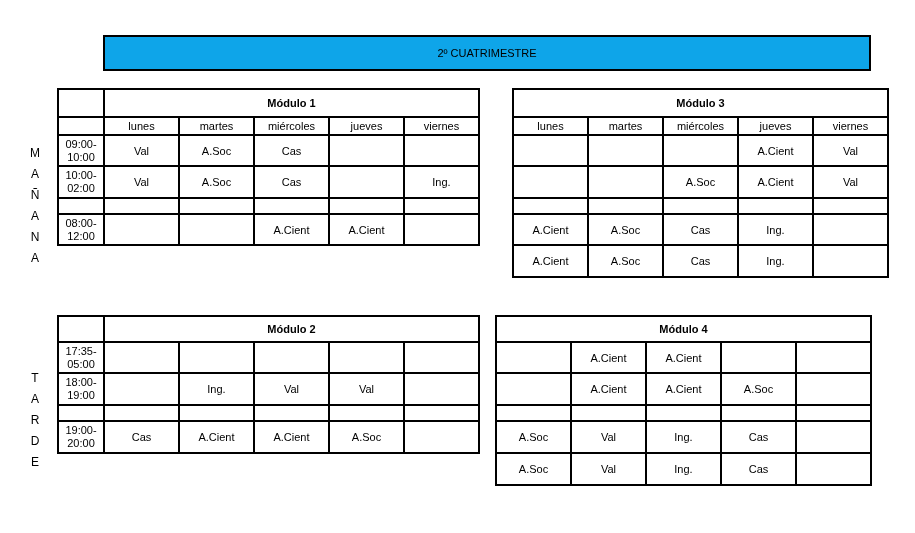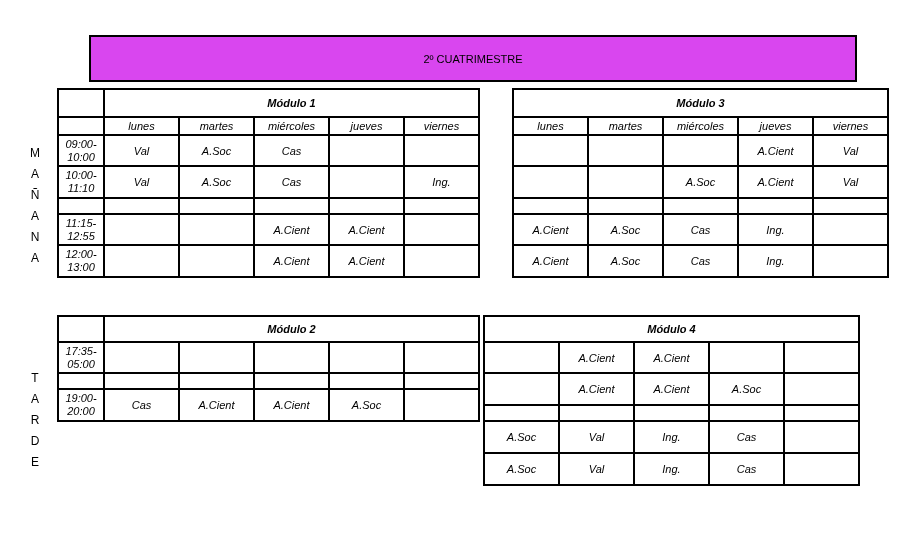--- a/index.html
+++ b/index.html
@@ -6,59 +6,58 @@
     margin: 0; padding: 0;
     width: 915px; height: 533px;
     background: #ffffff;
     font-family: "Liberation Sans", sans-serif;
     color: #000000;
   }
   * { box-sizing: border-box; }
   .canvas { position: relative; width: 915px; height: 533px; overflow: hidden; }
 
   .banner {
-    position: absolute; left: 89px; top: 35px;
-    width: 768px; height: 47px;
-    background: #d946ef;
+    position: absolute; left: 103px; top: 35px;
+    width: 768px; height: 36px;
+    background: #0ea5e9;
     border: 2px solid #000000;
     display: flex; align-items: center; justify-content: center;
     font-size: 11px;
   }
 
   .side-label {
     position: absolute; left: 28px;
     writing-mode: vertical-rl; text-orientation: upright;
     font-size: 12px; letter-spacing: 7px; line-height: 14px;
   }
   .manana { top: 146px; }
   .tarde  { top: 371px; }
 
   table.module {
     position: absolute;
     border-collapse: collapse;
     table-layout: fixed;
-    font-style: italic;
   }
   table.module td {
     border: 2px solid #000000;
     text-align: center;
     vertical-align: middle;
     padding: 0;
     font-size: 11px;
     overflow: hidden;
     white-space: nowrap;
   }
   td.ghost { border: none; background: transparent; }
   td.title { font-size: 15px; font-weight: bold; }
   td.tc .tl { display: block; line-height: 13px; }
 
   .m1 { left: 57px;  top: 88px; }
   .m3 { left: 512px; top: 88px; }
   .m2 { left: 57px;  top: 315px; }
-  .m4 { left: 483px; top: 315px; }
+  .m4 { left: 495px; top: 315px; }
 
   tr.h-title-m td { height: 28px; }
   tr.h-title-a td { height: 26px; border-radius: 10px; }
   tr.h-head    td { height: 18px; }
   tr.h31       td { height: 31px; }
   tr.h32       td { height: 32px; }
   tr.h16       td { height: 16px; }
 </style>
 </head>
 <body>
@@ -101,51 +100,40 @@
       </td>
       <td>Val</td>
       <td>A.Soc</td>
       <td>Cas</td>
       <td></td>
       <td></td>
     </tr>
     <tr class="h32">
       <td class="tc">
         <span class="tl">10:00-</span>
-        <span class="tl">11:10</span>
+        <span class="tl">02:00</span>
       </td>
       <td>Val</td>
       <td>A.Soc</td>
       <td>Cas</td>
       <td></td>
       <td>Ing.</td>
     </tr>
     <tr class="h16">
       <td class="tc"></td>
       <td></td>
       <td></td>
       <td></td>
       <td></td>
       <td></td>
     </tr>
     <tr class="h31">
       <td class="tc">
-        <span class="tl">11:15-</span>
-        <span class="tl">12:55</span>
-      </td>
-      <td></td>
-      <td></td>
-      <td>A.Cient</td>
-      <td>A.Cient</td>
-      <td></td>
-    </tr>
-    <tr class="h32">
-      <td class="tc">
-        <span class="tl">12:00-</span>
-        <span class="tl">13:00</span>
+        <span class="tl">08:00-</span>
+        <span class="tl">12:00</span>
       </td>
       <td></td>
       <td></td>
       <td>A.Cient</td>
       <td>A.Cient</td>
       <td></td>
     </tr>
   </tbody>
     </table>
 
@@ -224,20 +212,31 @@
       <td class="tc">
         <span class="tl">17:35-</span>
         <span class="tl">05:00</span>
       </td>
       <td></td>
       <td></td>
       <td></td>
       <td></td>
       <td></td>
     </tr>
+    <tr class="h32">
+      <td class="tc">
+        <span class="tl">18:00-</span>
+        <span class="tl">19:00</span>
+      </td>
+      <td></td>
+      <td>Ing.</td>
+      <td>Val</td>
+      <td>Val</td>
+      <td></td>
+    </tr>
     <tr class="h16">
       <td class="tc"></td>
       <td></td>
       <td></td>
       <td></td>
       <td></td>
       <td></td>
     </tr>
     <tr class="h32">
       <td class="tc">

